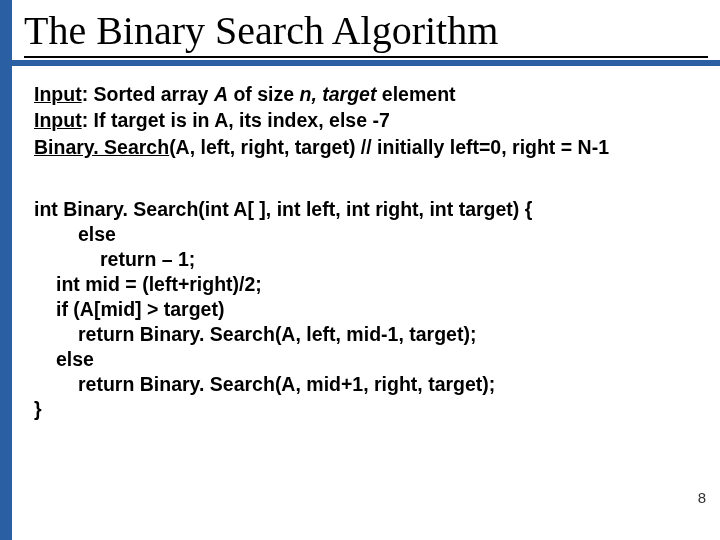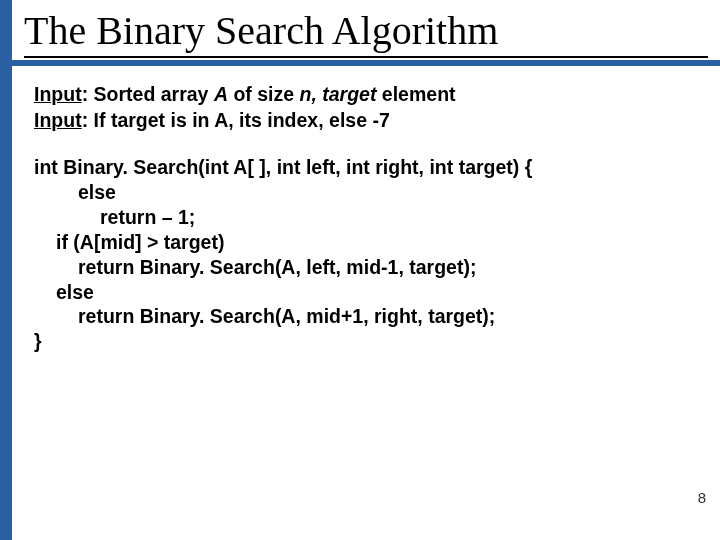--- a/index.html
+++ b/index.html
@@ -61,21 +61,21 @@
     font-family: Arial, Helvetica, sans-serif;
     font-weight: bold;
   }
   .content .row {
     margin: 0 0 2px 0;
   }
   .u { text-decoration: underline; }
   .i { font-style: italic; }
   .gap { height: 14px; }
   .code {
-    margin-top: 6px;
+    margin-top: 22px;
   }
   .code .row { margin: 0; line-height: 1.28; }
   .ind1 { padding-left: 22px; }
   .ind2 { padding-left: 44px; }
   .ind3 { padding-left: 66px; }
   .page-num {
     position: absolute;
     right: 14px;
     bottom: 34px;
     font-family: Arial, Helvetica, sans-serif;
@@ -98,27 +98,31 @@
   <div class="content">
 
     <div class="row">
       <span class="u">Input</span><span>: Sorted array </span><span class="i">A</span><span> of size </span><span class="i">n,  target </span><span>element</span>
     </div>
 
     <div class="row">
       <span class="u">Input</span><span>: If target is in A, its index, else -7</span>
     </div>
 
+    <div class="row">
+      <span class="u">Binary. Search</span><span>(A, left, right, target)   // initially left=0, right = N-1</span>
+    </div>
 
     <div class="gap"></div>
 
     <div class="code">
       <div class="row">int Binary. Search(int A[ ], int left, int right, int target) {</div>
       <div class="row ind2">else</div>
       <div class="row ind3">return – 1;</div>
+      <div class="row ind1">int mid = (left+right)/2;</div>
       <div class="row ind1">if (A[mid] &gt; target)</div>
       <div class="row ind2">return Binary. Search(A, left, mid-1, target);</div>
       <div class="row ind1">else</div>
       <div class="row ind2">return Binary. Search(A, mid+1, right, target);</div>
       <div class="row">}</div>
     </div>
   </div>
 
   <div class="page-num">8</div>
 </div>

